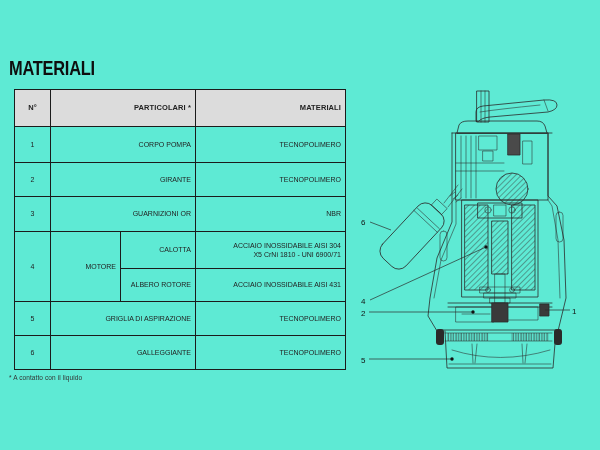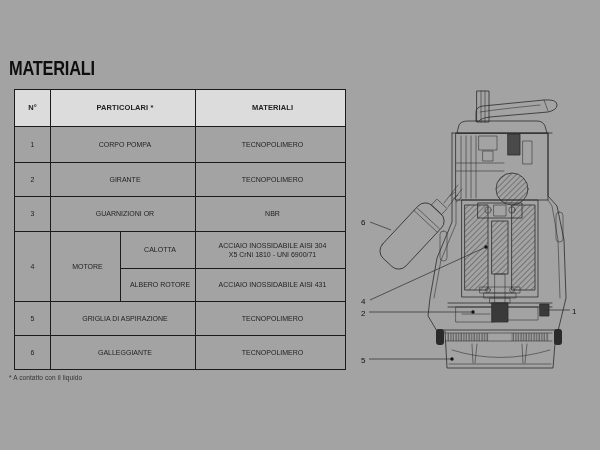--- a/index.html
+++ b/index.html
@@ -1,35 +1,35 @@
 <!DOCTYPE html>
 <html><head>
 <meta charset="utf-8">
 <style>
   * { margin: 0; padding: 0; box-sizing: border-box; }
   html, body { width: 600px; height: 450px; background: #ffffff; overflow: hidden; }
   body { font-family: "Liberation Sans", sans-serif; color: #1a1a1a; position: relative; }
 
-  .page { position: absolute; left: 0; top: 0; width: 600px; height: 450px; background: #a3a3a3; }
+  .page { position: absolute; left: 0; top: 0; width: 600px; height: 450px; background: #5eead4; }
 
   .title {
     position: absolute; left: 9px; top: 56px;
     font-size: 21px; font-weight: bold; letter-spacing: -0.3px;
     transform: scaleX(0.78); transform-origin: left top; color: #0e0e0e;
     white-space: nowrap;
   }
 
   table.materials {
     position: absolute; left: 14px; top: 89px;
     width: 331px; border-collapse: collapse; table-layout: fixed;
     font-size: 7px; line-height: 1.35; color: #222;
   }
   table.materials td, table.materials th {
     border: 1px solid #1b1b1b; vertical-align: middle;
-    padding: 2px 4px 2px 8px; text-align: center; font-weight: normal;
+    padding: 2px 4px 2px 8px; text-align: right; font-weight: normal;
     overflow: hidden; white-space: nowrap;
   }
   table.materials th {
     background: #dcdcdc; font-weight: bold; font-size: 7.5px; letter-spacing: 0.1px;
   }
   table.materials .cnum { text-align: center; padding: 2px; }
   .h-hdr   { height: 37px; }
   .h-r1    { height: 36px; }
   .h-r2    { height: 34px; }
   .h-r3    { height: 35px; }

